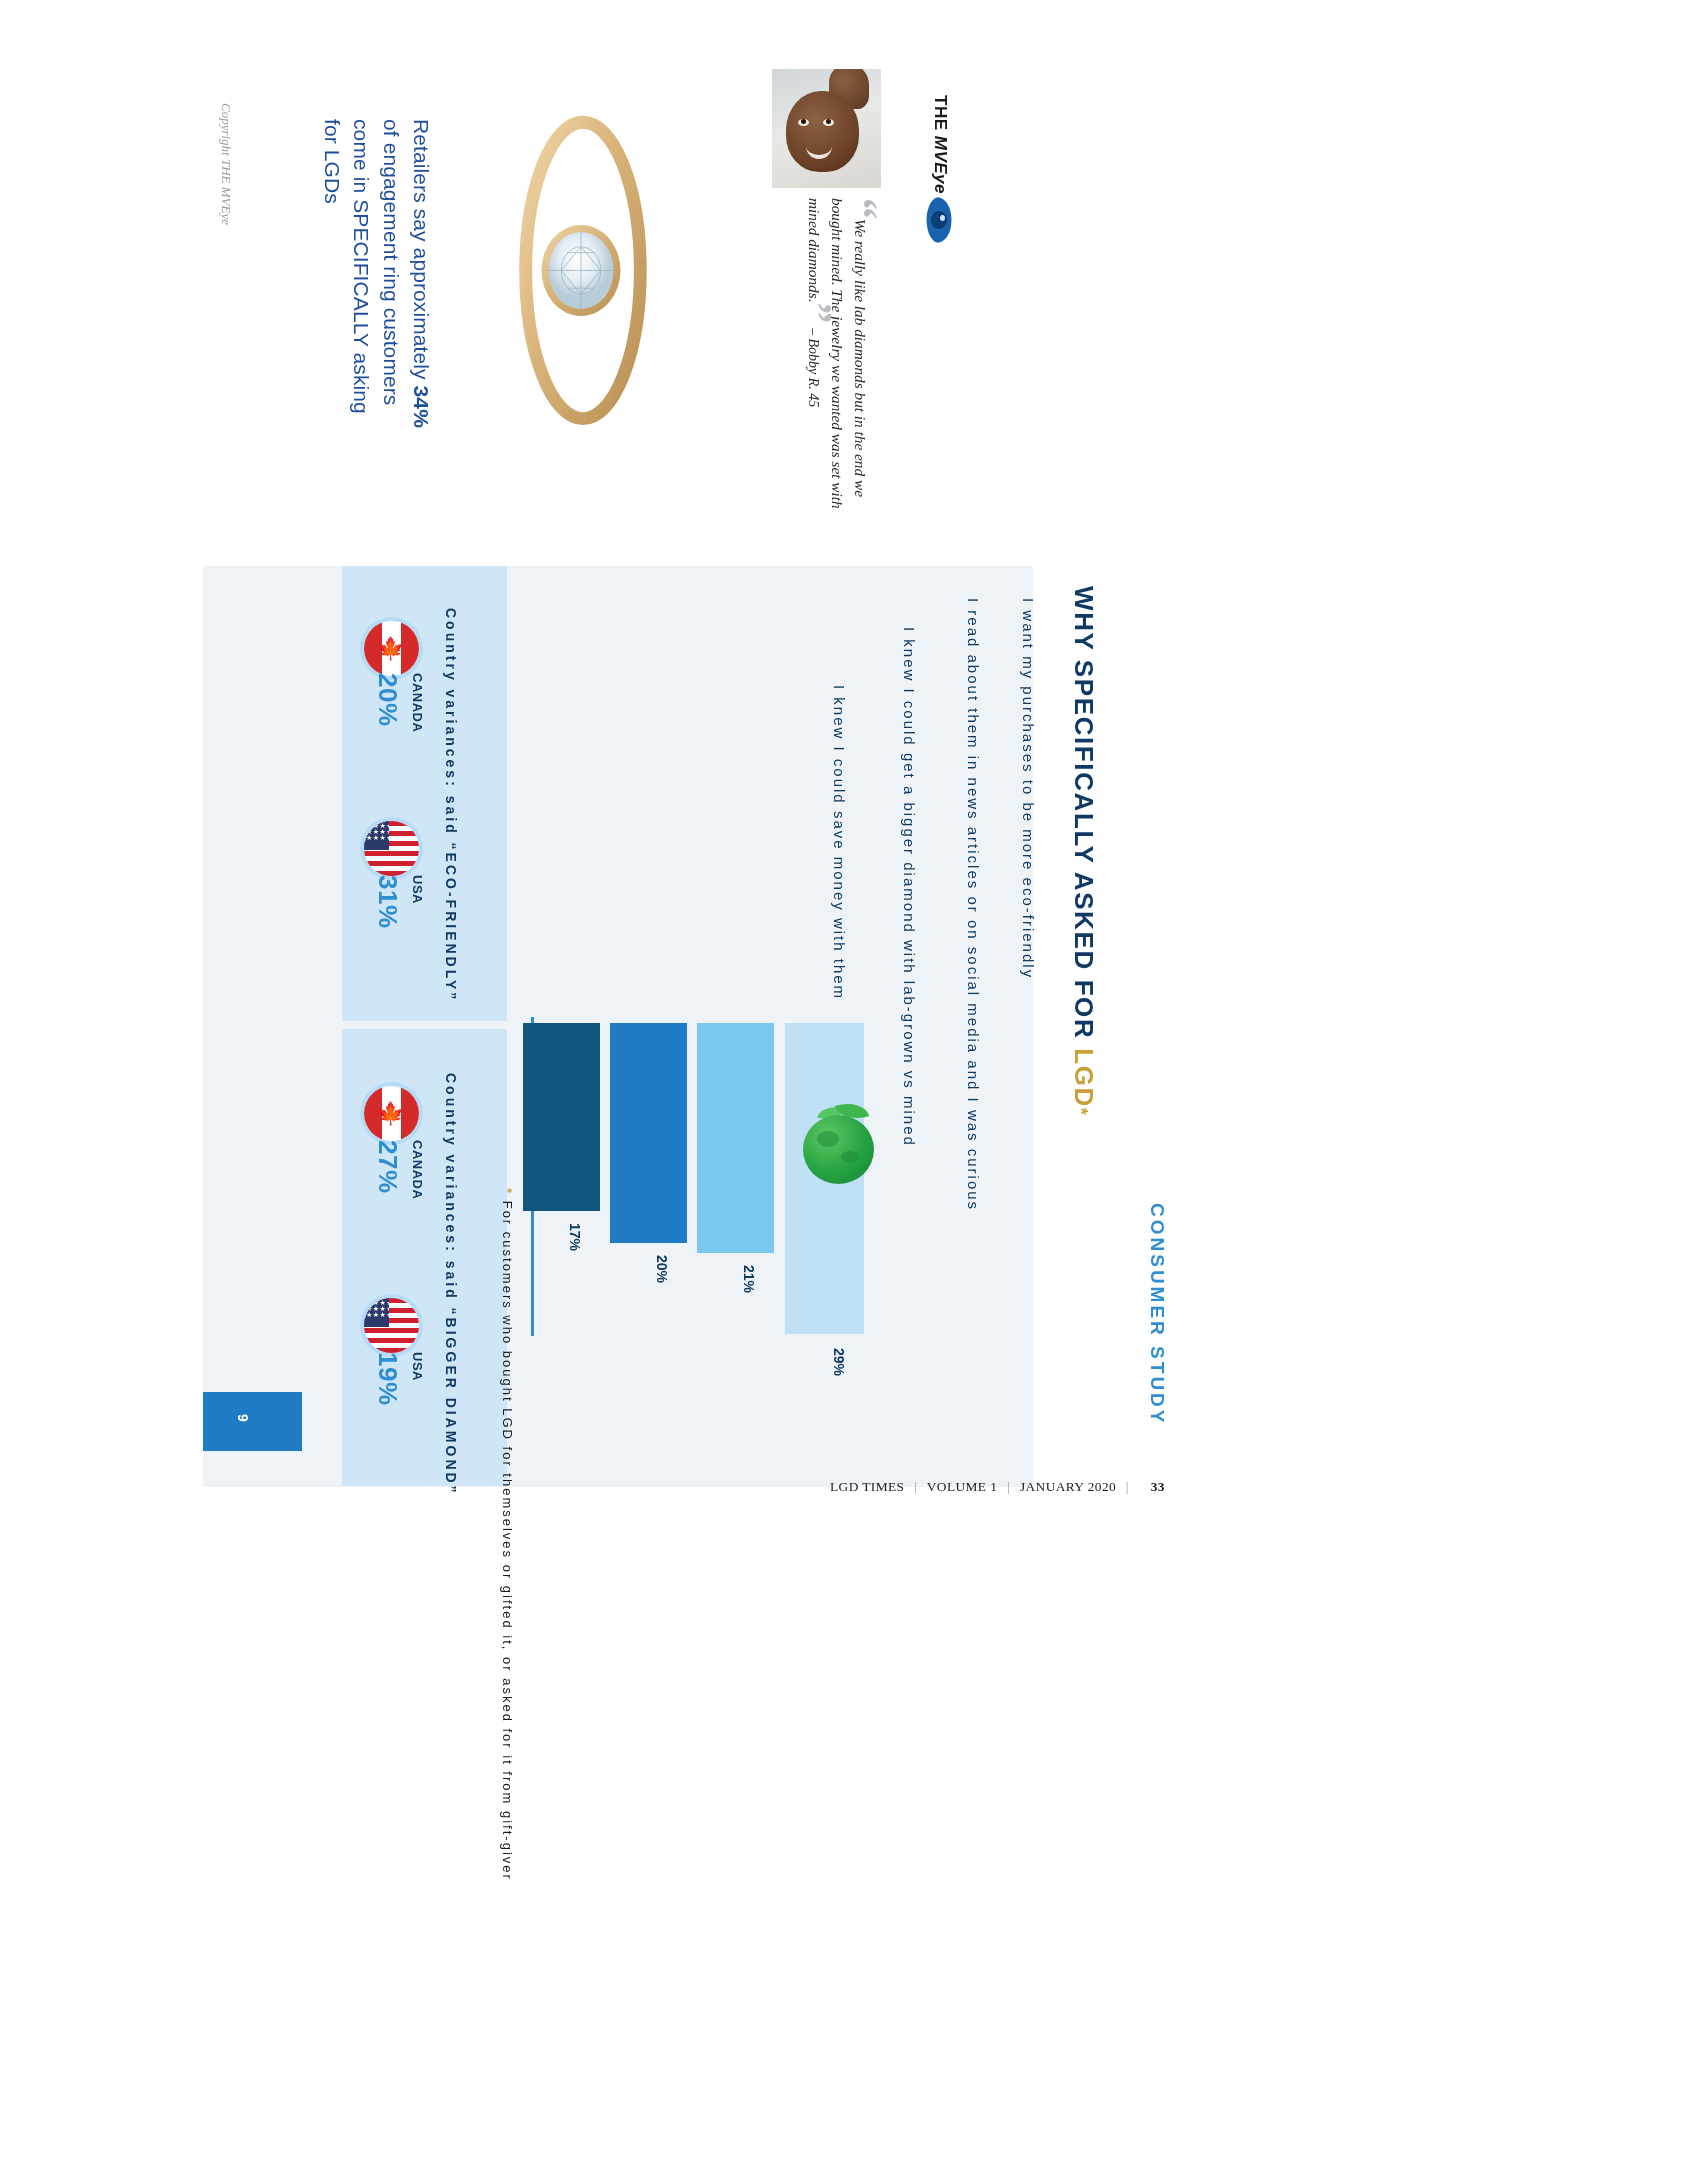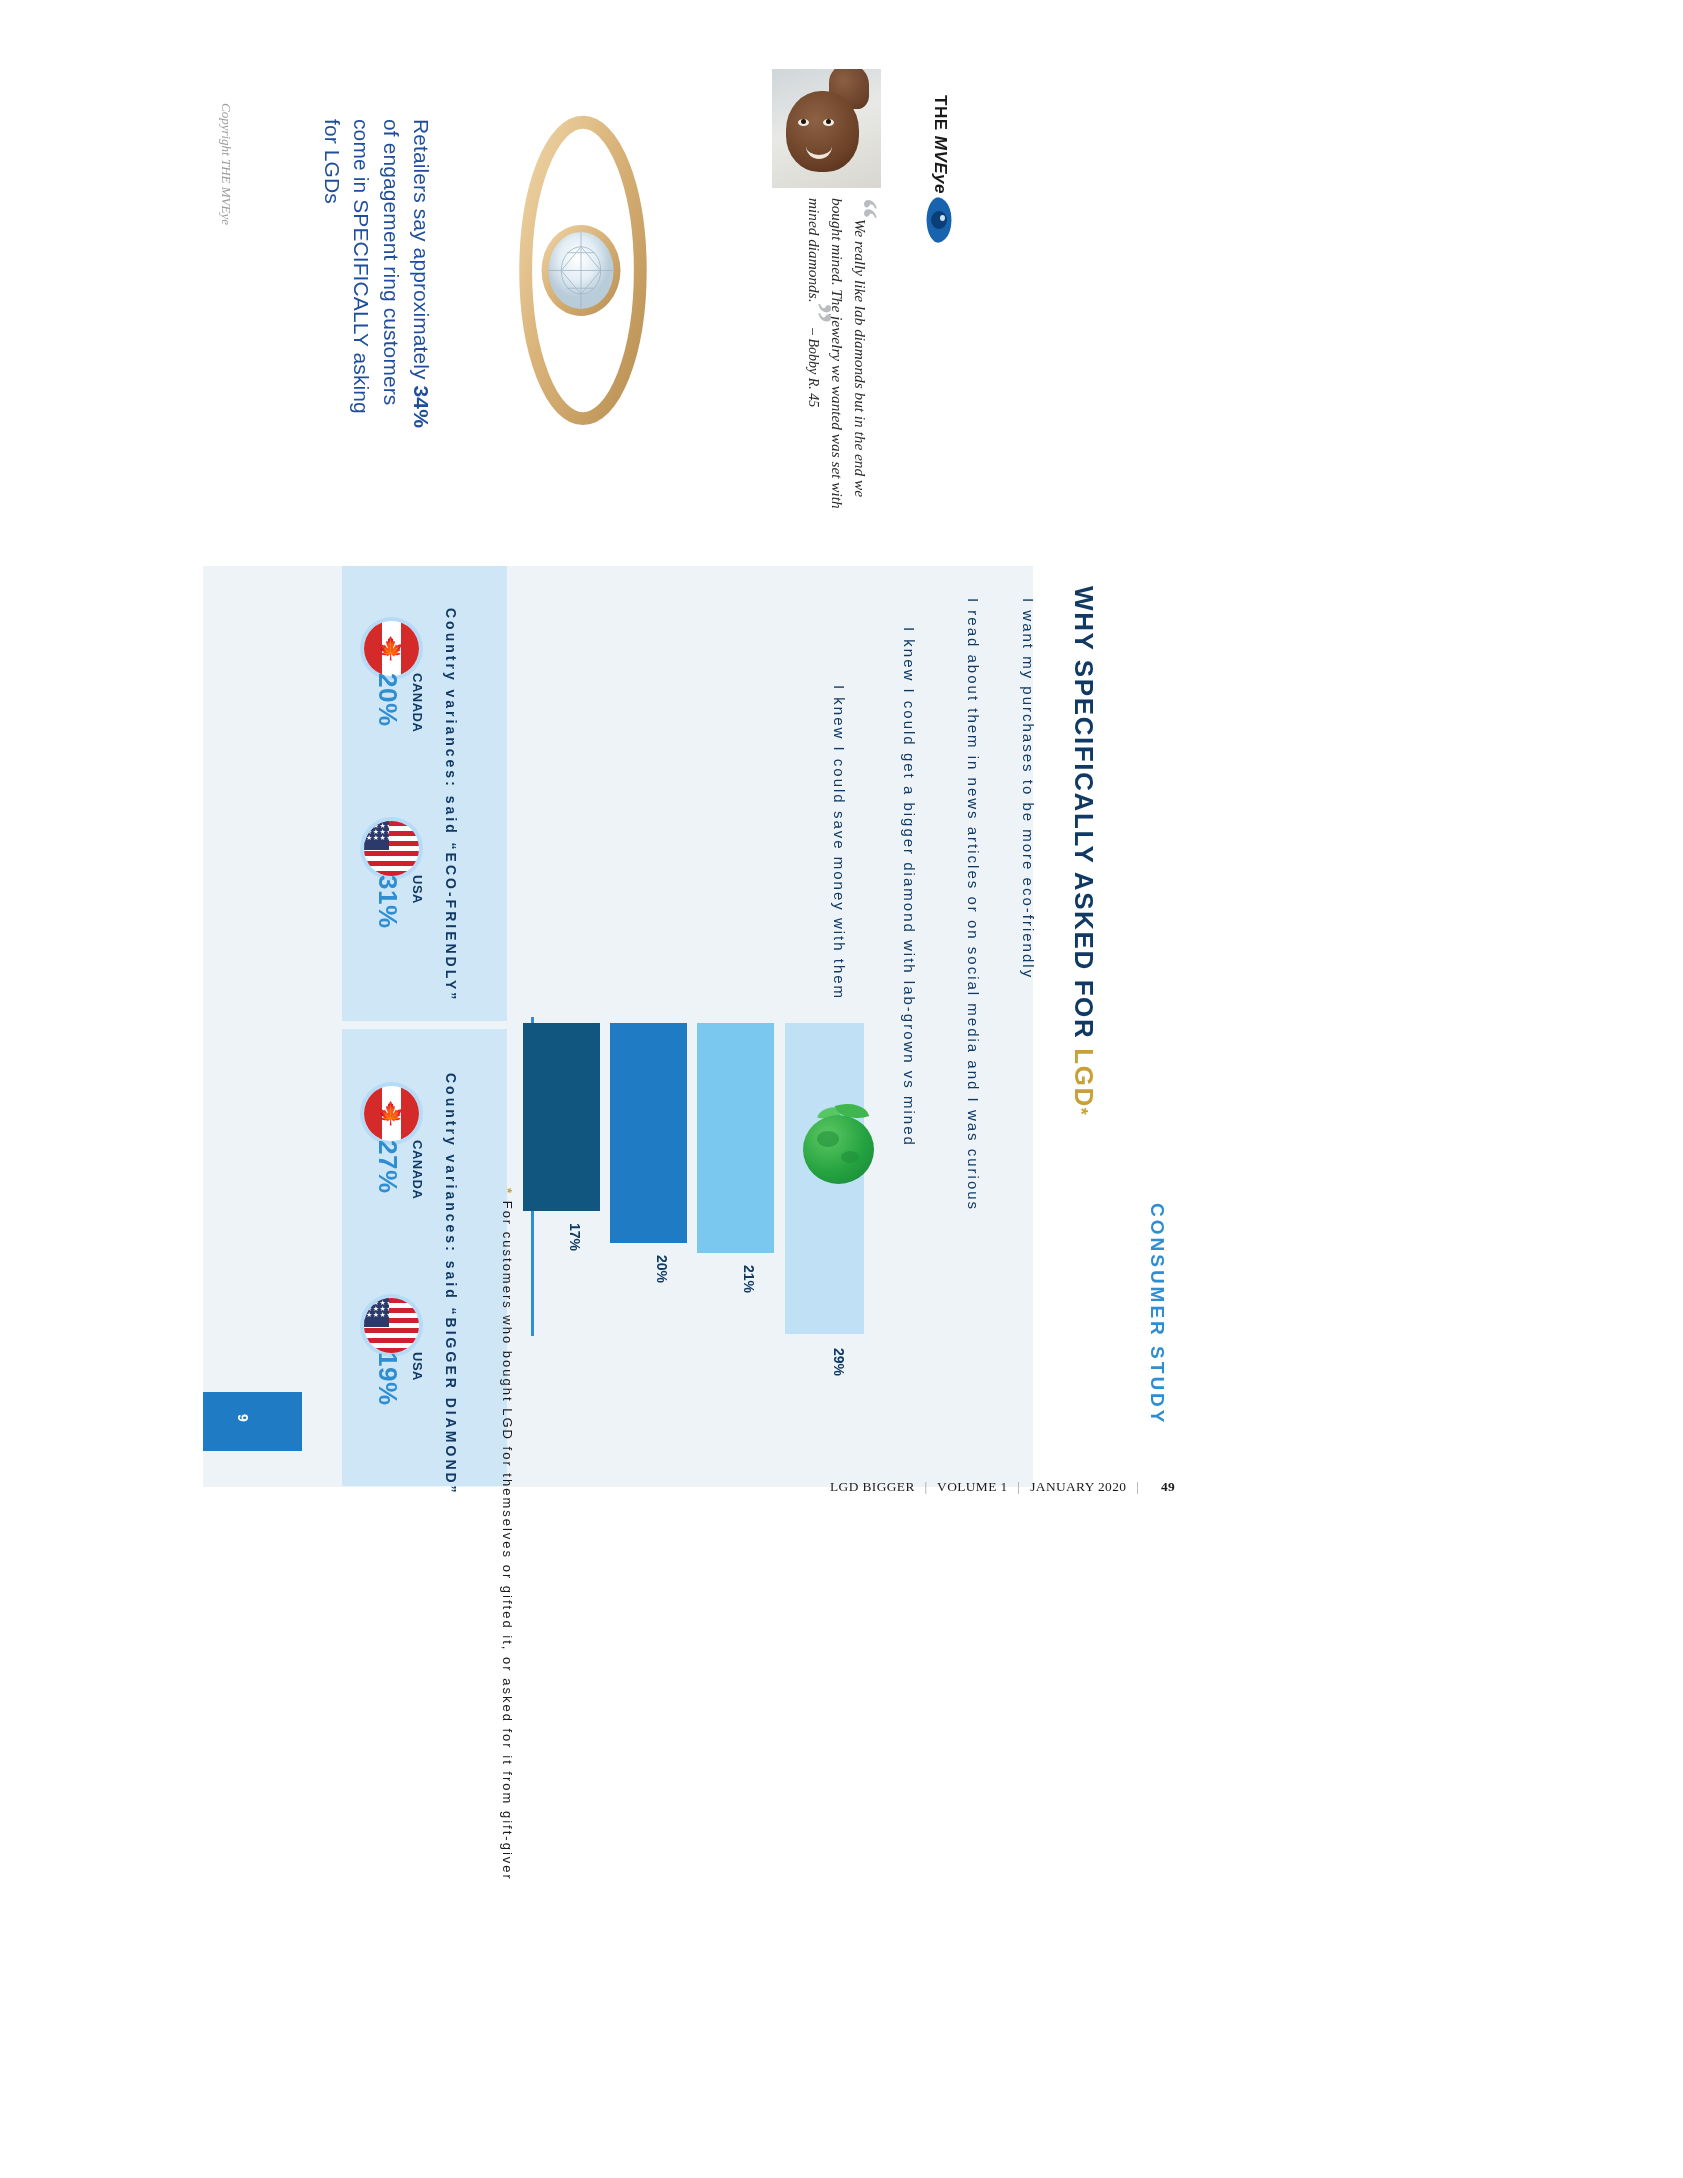--- a/index.html
+++ b/index.html
@@ -364,23 +364,23 @@
       <span>For customers who bought LGD for themselves or gifted it, or asked for it from gift-giver</span>
     </div>
 
   </div>
 
   <div class="pagebadge">
     <span>9</span>
   </div>
 
   <div class="footer">
-    <span>LGD BIGGER</span>
+    <span>LGD TIMES</span>
     <span class="sep">|</span>
     <span>VOLUME 1</span>
     <span class="sep">|</span>
     <span>JANUARY 2020</span>
     <span class="sep">|</span>
-    <span class="pn">49</span>
+    <span class="pn">33</span>
   </div>
 
 </div>
 
 
 </body></html>

